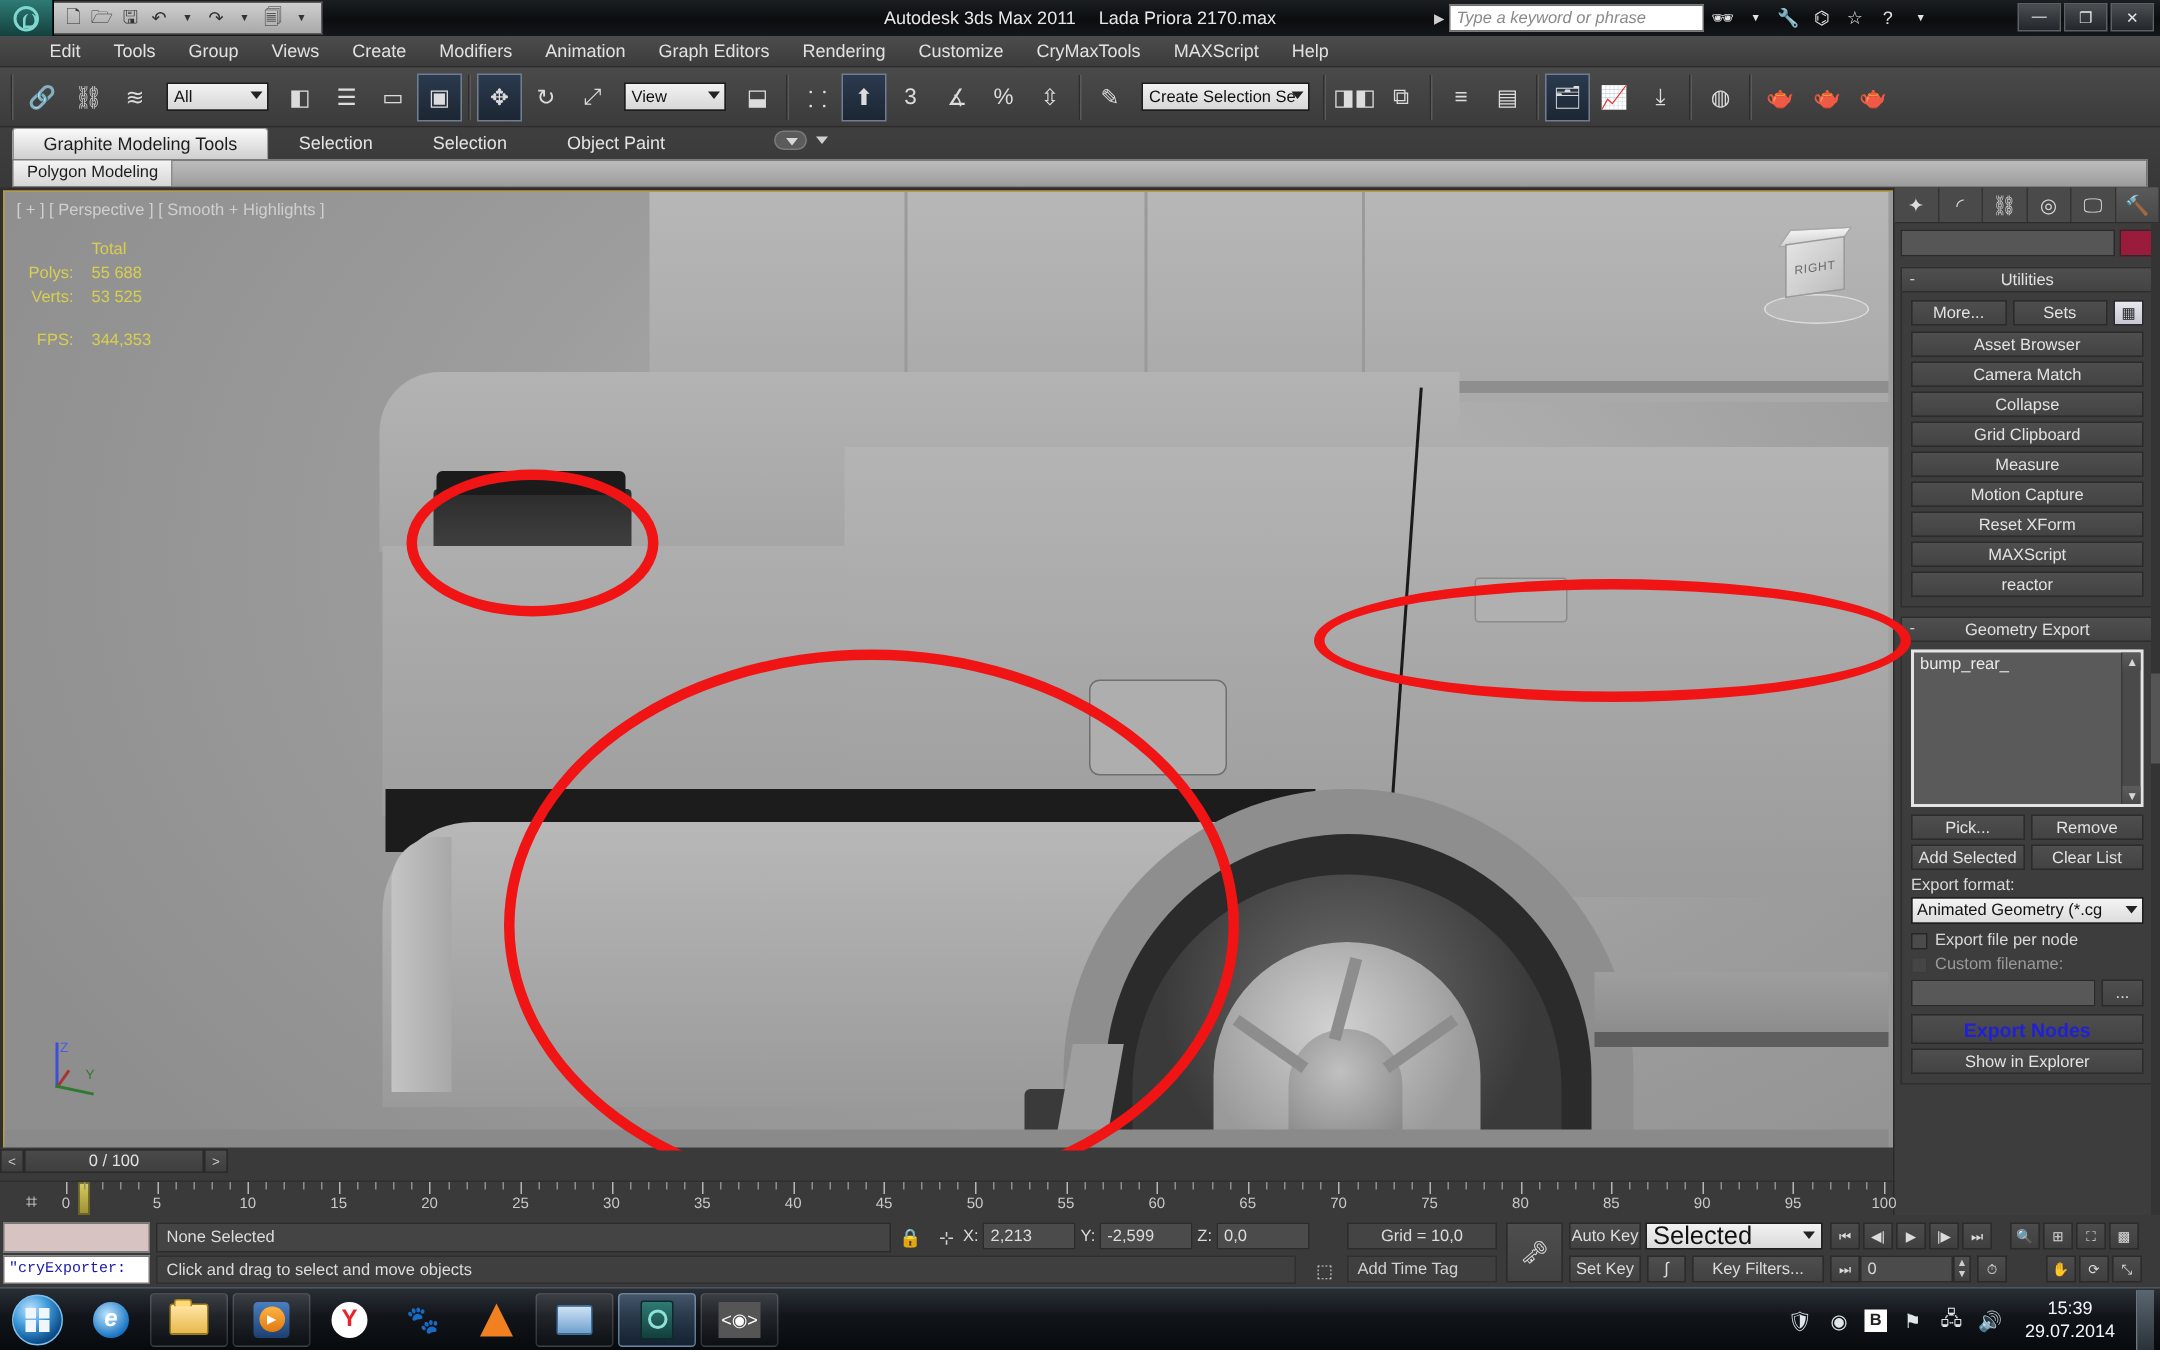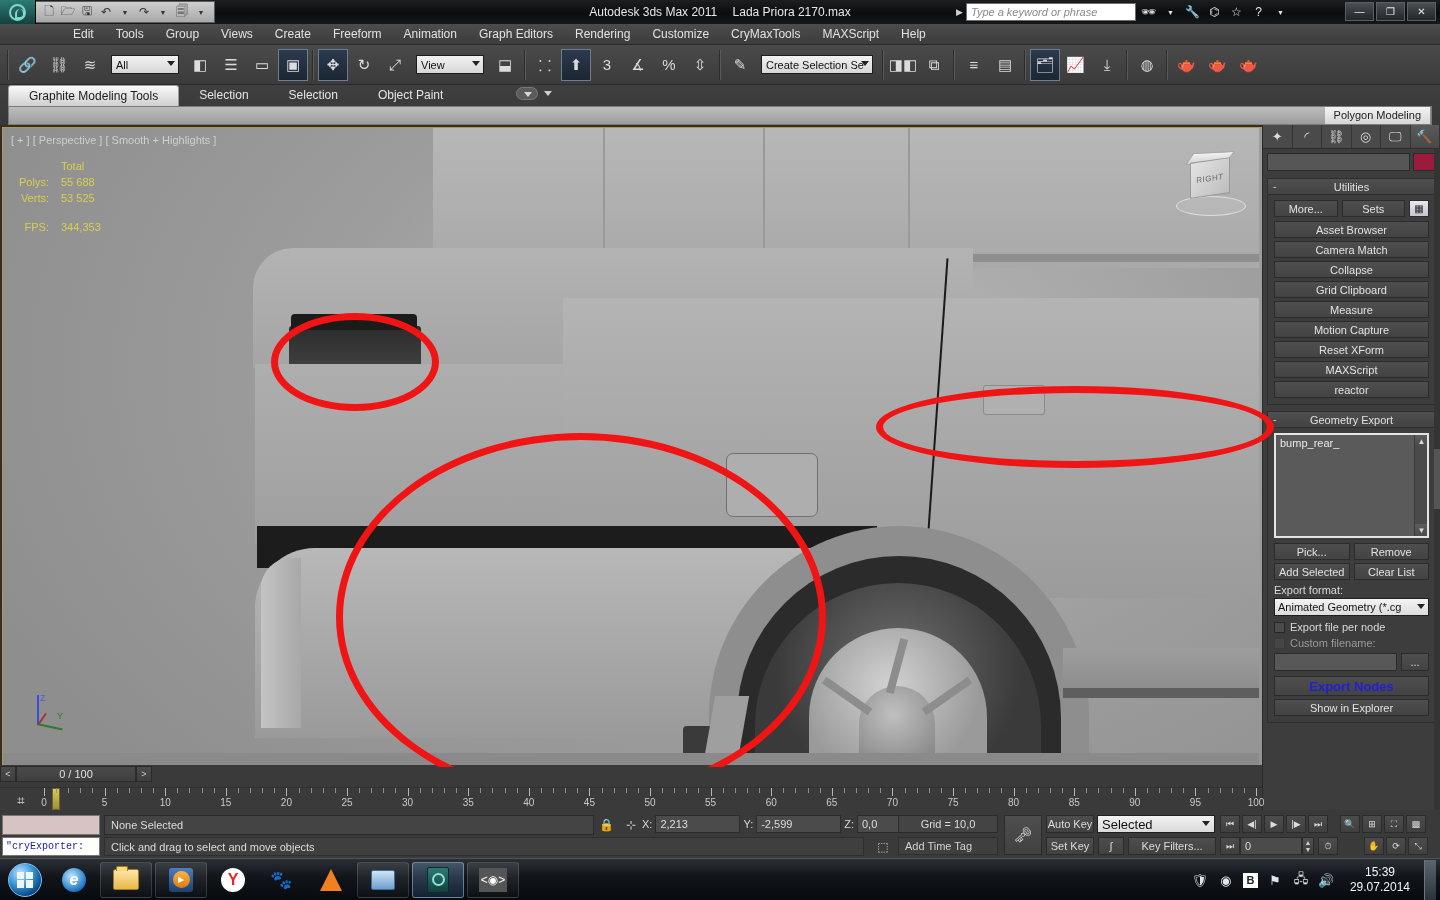--- a/index.html
+++ b/index.html
@@ -60,21 +60,21 @@
                    color:#e2e2e2;font-size:12px;}
   .wbtns{ position:absolute; right:4px; top:2px; display:flex; gap:2px; }
   .wbtn{ width:29px;height:19px; background:linear-gradient(180deg,#4a4f54,#23262a);
          border:1px solid #5b6065; color:#e6e6e6; font-size:10px;
          display:flex;align-items:center;justify-content:center;}
 
   
   .menubar{
     position:absolute; left:0; top:24px; width:1440px; height:21px;
     background:linear-gradient(180deg,#4c4c4c,#3c3c3c);
-    display:flex; align-items:center; padding-left:62px;
+    display:flex; align-items:center; padding-left:22px;
     border-bottom:1px solid #2a2a2a;
   }
   .menubar .mi{ padding:0 11px; font-size:12px; color:#e2e2e2; line-height:21px; cursor:default;}
 
   
   .maintb{
     position:absolute; left:0; top:45px; width:1440px; height:40px;
     background:linear-gradient(180deg,#4a4a4a,#3b3b3b);
     display:flex; align-items:center; padding-left:4px; gap:1px;
     border-bottom:1px solid #2b2b2b;
@@ -90,21 +90,20 @@
     color:#111; font-size:11px; display:flex; align-items:center; padding-left:4px;
     position:relative;
   }
   .combo .car{ position:absolute; right:3px; top:5px; width:0;height:0;
                border-left:4px solid transparent;border-right:4px solid transparent;border-top:5px solid #222;}
 
   
   .ribbon{
     position:absolute; left:0; top:85px; width:1440px; height:40px;
     background:linear-gradient(180deg,#3f3f3f,#383838);
-    text-align:right;
   }
   .rbtabs{ position:absolute; left:8px; top:0; display:flex; height:21px; }
   .rbtab{
     padding:0 20px; height:21px; line-height:21px; font-size:12px; color:#e4e4e4;
   }
   .rbtab.sel{
     background:linear-gradient(180deg,#fafafa,#cfcfcf); color:#1c1c1c;
     border:1px solid #9b9b9b; border-bottom:none;
     border-radius:3px 3px 0 0;
   }
@@ -290,40 +289,40 @@
              background:#444; border:1px solid #2b2b2b; color:#dcdcdc; font-size:11px;
              display:flex;align-items:center; padding-left:6px;}
   .prompt{ position:absolute; left:104px; top:24px; width:760px; height:19px;
            background:#3f3f3f; border:1px solid #2f2f2f; color:#dcdcdc; font-size:11px;
            display:flex;align-items:center; padding-left:6px;}
   .sb-ic{ width:18px;height:20px; display:flex;align-items:center;justify-content:center;
           color:#d2d2d2; font-size:12px;}
   .coordrow{ position:absolute; left:598px; top:2px; display:flex; align-items:center; gap:3px;}
   .coord{ display:flex; align-items:center; gap:3px; }
   .coord .k{ color:#dadada; font-size:11px; }
-  .coord .v{ width:85px;height:18px; background:#4b4b4b; border:1px solid #2b2b2b;
+  .coord .v{ width:62px;height:18px; background:#4b4b4b; border:1px solid #2b2b2b;
              color:#dcdcdc; font-size:11px; display:flex;align-items:center;padding-left:4px;}
   .gridbox{ position:absolute; left:898px; top:2px; width:100px;height:18px;
             background:#444; border:1px solid #2b2b2b; color:#dcdcdc; font-size:11px;
             display:flex;align-items:center;justify-content:center;}
   .addtag{ position:absolute; left:898px; top:24px; width:100px;height:18px;
            background:#3f3f3f; border:1px solid #2f2f2f; color:#d2d2d2; font-size:11px;
            display:flex;align-items:center; padding-left:6px;}
   .keybtn{ position:absolute; left:1004px; top:2px; width:38px;height:40px;
            background:linear-gradient(180deg,#4e4e4e,#414141); border:1px solid #2b2b2b;
            display:flex;align-items:center;justify-content:center; color:#e0e0e0; font-size:15px;}
   .autokey{ position:absolute; left:1046px; top:2px; width:48px;height:18px;
             background:linear-gradient(180deg,#4e4e4e,#414141); border:1px solid #2b2b2b;
             color:#dcdcdc; font-size:11px; display:flex;align-items:center;justify-content:center;}
   .setkey{ position:absolute; left:1046px; top:24px; width:48px;height:18px;
            background:linear-gradient(180deg,#4e4e4e,#414141); border:1px solid #2b2b2b;
            color:#dcdcdc; font-size:11px; display:flex;align-items:center;justify-content:center;}
   .selcombo{ position:absolute; left:1097px; top:2px; width:118px;height:18px;
              background:linear-gradient(180deg,#f2f2f2,#dadada); border:1px solid #1f1f1f;
-             color:#111; font-size:13px; display:flex;align-items:center; padding-left:4px;}
+             color:#111; font-size:17px; display:flex;align-items:center; padding-left:4px;}
   .selcombo .car{ position:absolute; right:4px; top:5px; width:0;height:0;
              border-left:4px solid transparent;border-right:4px solid transparent;border-top:5px solid #222;}
   .keyfilt{ position:absolute; left:1128px; top:24px; width:88px;height:18px;
             background:linear-gradient(180deg,#4e4e4e,#414141); border:1px solid #2b2b2b;
             color:#dcdcdc; font-size:11px; display:flex;align-items:center;justify-content:center;}
   .curvebtn{ position:absolute; left:1098px; top:24px; width:26px;height:18px;
              background:linear-gradient(180deg,#4e4e4e,#414141); border:1px solid #2b2b2b;
              color:#dcdcdc; font-size:11px; display:flex;align-items:center;justify-content:center;}
   .playrow{ position:absolute; left:1220px; top:2px; display:flex; gap:2px;}
   .pbtn{ width:20px;height:18px; background:linear-gradient(180deg,#4c4c4c,#3f3f3f);
@@ -442,21 +441,21 @@
       <div class="wbtn">✕</div>
     </div>
   </div>
 
   <div class="menubar">
     <div class="mi">Edit</div>
     <div class="mi">Tools</div>
     <div class="mi">Group</div>
     <div class="mi">Views</div>
     <div class="mi">Create</div>
-    <div class="mi">Freeform</div>
+    <div class="mi">Modifiers</div>
     <div class="mi">Animation</div>
     <div class="mi">Graph Editors</div>
     <div class="mi">Rendering</div>
     <div class="mi">Customize</div>
     <div class="mi">CryMaxTools</div>
     <div class="mi">MAXScript</div>
     <div class="mi">Help</div>
   </div>
 
   <div class="maintb">

